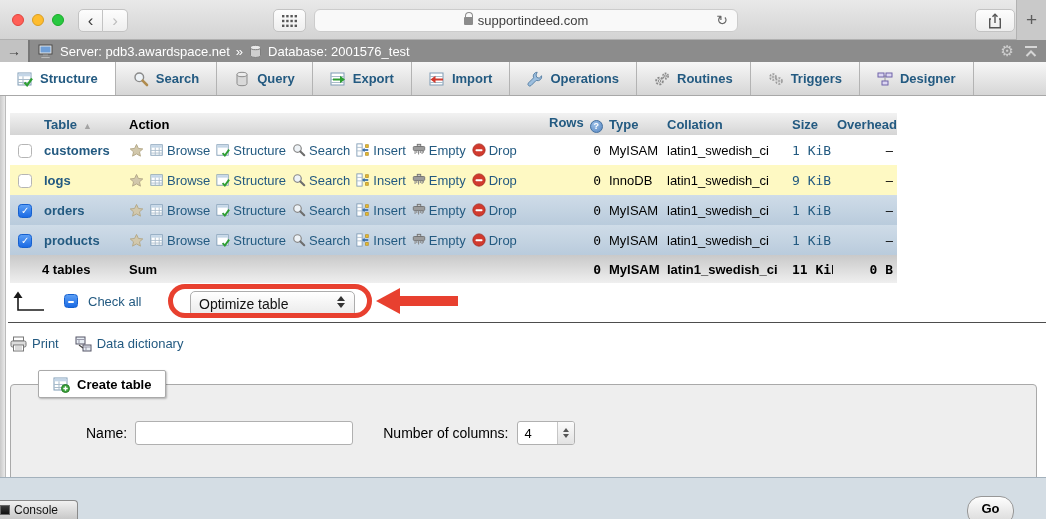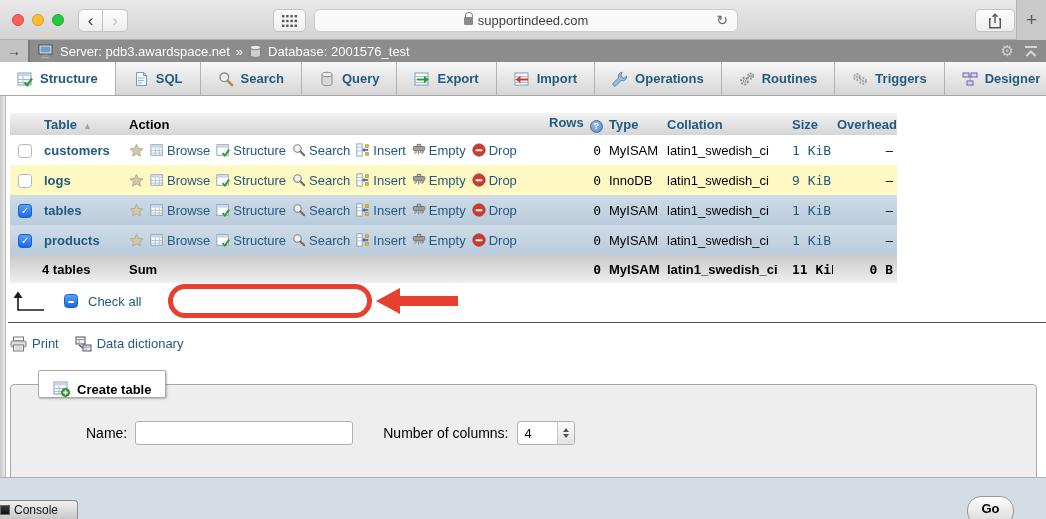--- a/index.html
+++ b/index.html
@@ -117,21 +117,21 @@
   
   .print-row { position:absolute; left:10px; top:240px; display:flex; align-items:flex-start; gap:5px; }
   .print-row a { color:#235a81; text-decoration:none; display:inline-flex; align-items:center; gap:4px; }
   .print-row .gap { width:6px; }
 
   
   .fieldset { position:absolute; left:10px; top:288px; width:1027px; height:165px;
     background:#eee; border:1px solid #a9a9a9; border-radius:4px; }
   .legend { position:absolute; left:27px; top:-15px; height:28px; background:#fff;
     border:1px solid #aaa; border-radius:2px; box-shadow:1px 1px 2px rgba(0,0,0,.25);
-    display:flex; align-items:flex-end; gap:7px; padding:0 14px; font-weight:bold; color:#000; }
+    display:flex; align-items:center; gap:7px; padding:0 14px; font-weight:bold; color:#000; }
   .formrow { position:absolute; left:75px; top:36px; display:flex; align-items:center; }
   .formrow label { color:#000; font-size:14px; }
   .name-input { width:218px; height:24px; margin-left:8px; border:1px solid #b0b0b0; border-radius:3px;
     background:#fff; padding:0 6px; font-size:13px; font-family:"Liberation Sans", sans-serif; }
   .cols-label { margin-left:30px; }
   .spinner { position:relative; width:58px; height:24px; margin-left:8px; border:1px solid #b0b0b0;
     border-radius:3px; background:#fff; }
   .spinner .val { position:absolute; left:7px; top:4px; font-size:13px; color:#000; }
   .stepper { position:absolute; right:0; top:0; width:17px; height:22px; border-left:1px solid #c6c6c6;
     background:linear-gradient(#fbfbfb,#e2e2e2); display:flex; flex-direction:column;
@@ -232,28 +232,20 @@
 
   <div class="tabs-bar">
     <div class="tab active">
       <svg class="ticon" viewBox="0 0 16 16">
           <rect x="1" y="2" width="13" height="12" fill="#fff" stroke="#7e9bb5"></rect>
           <rect x="1.5" y="2.5" width="12" height="2.8" fill="#c4d6e7"></rect>
           <path d="M1 8.5 h13 M1 11.5 h13 M6 5.3 v8.7" stroke="#a9bccb" fill="none"></path>
           <path d="M7.5 11.5 l2.6 2.8 L15 7.5" stroke="#2e9e33" stroke-width="2.2" fill="none"></path>
         </svg>
       <span>Structure</span>
-    </div>
-    <div class="tab">
-      <svg class="ticon" viewBox="0 0 16 16">
-          <path d="M3.5 1.5 h7 l3 3 v10 h-10 z" fill="#f3f8fc" stroke="#7e9bb5"></path>
-          <path d="M10.5 1.5 v3 h3 z" fill="#c4d6e7" stroke="#7e9bb5"></path>
-          <path d="M5 7 h6 M5 9.5 h6 M5 12 h4" stroke="#9fb6c9"></path>
-        </svg>
-      <span>SQL</span>
     </div>
     <div class="tab">
       <svg class="ticon" viewBox="0 0 16 16">
           <circle cx="6.3" cy="6.3" r="4.3" fill="#eef3f7" stroke="#8a8a8a" stroke-width="1.4"></circle>
           <path d="M9.6 9.6 L14 14" stroke="#b08c4f" stroke-width="2.6" stroke-linecap="round"></path>
         </svg>
       <span>Search</span>
     </div>
     <div class="tab">
       <svg class="ticon" viewBox="0 0 16 16">
@@ -468,21 +460,21 @@
             </td>
         <td class="num mono">0</td>
         <td>InnoDB</td>
         <td>latin1_swedish_ci</td>
         <td class="num mono sizecell">9 KiB</td>
         <td class="num">–</td>
       </tr>
 
       <tr class="row marked">
         <td style="text-align:center"><span class="cb on"></span></td>
-        <td class="name"><a style="color:#235a81;text-decoration:none;">tables</a></td>
+        <td class="name"><a style="color:#235a81;text-decoration:none;">orders</a></td>
         <td class="actions">
               <div class="actwrap">
           <svg class="ic" width="15" height="15" viewBox="0 0 16 16">
                   <path d="M8 1.5 l2 4.3 4.7.5 -3.5 3.1 1 4.6 L8 11.6 3.8 14 l1-4.6 L1.3 6.3 6 5.8 z" fill="#d2c8ac" stroke="#b3a786"></path>
                 </svg>
           <a class="act">
                   <svg class="ic" width="14" height="14" viewBox="0 0 16 16">
                     <rect x="1" y="2" width="13" height="12" fill="#fff" stroke="#7e9bb5"></rect>
                     <rect x="1.5" y="2.5" width="12" height="2.8" fill="#c4d6e7"></rect>
                     <path d="M1 8.5 h13 M1 11.5 h13 M6 5.3 v8.7 M10.5 5.3 v8.7" stroke="#a9bccb" fill="none"></path>
@@ -617,20 +609,27 @@
     </tbody>
       </table>
 
     <div class="checkall-row">
       <svg class="withsel-arrow" width="34" height="24" viewBox="0 0 34 24">
           <path d="M6 6 V20 H32" stroke="#1a1a1a" stroke-width="1.6" fill="none"></path>
           <path d="M1.5 8 L6 1.5 L10.5 8 z" fill="#1a1a1a"></path>
         </svg>
       <span class="cb ind checkall-cb"></span>
       <a class="checkall-label">Check all</a>
+      <div class="bulk-select">
+        <span>Optimize table</span>
+        <span class="sel-arrows">
+            <span class="tri-up"></span>
+            <span class="tri-dn"></span>
+          </span>
+      </div>
     </div>
 
     <div class="divider"></div>
 
     <div class="print-row">
       <svg class="ic" width="17" height="16" viewBox="0 0 17 16">
           <rect x="3.5" y="1" width="10" height="4" fill="#fff" stroke="#777"></rect>
           <rect x="1" y="5" width="15" height="6" rx="1.5" fill="#dcdcdc" stroke="#777"></rect>
           <rect x="3.5" y="9" width="10" height="6" fill="#fff" stroke="#777"></rect>
           <path d="M5 11 h7 M5 13 h7" stroke="#b5b5b5"></path>

